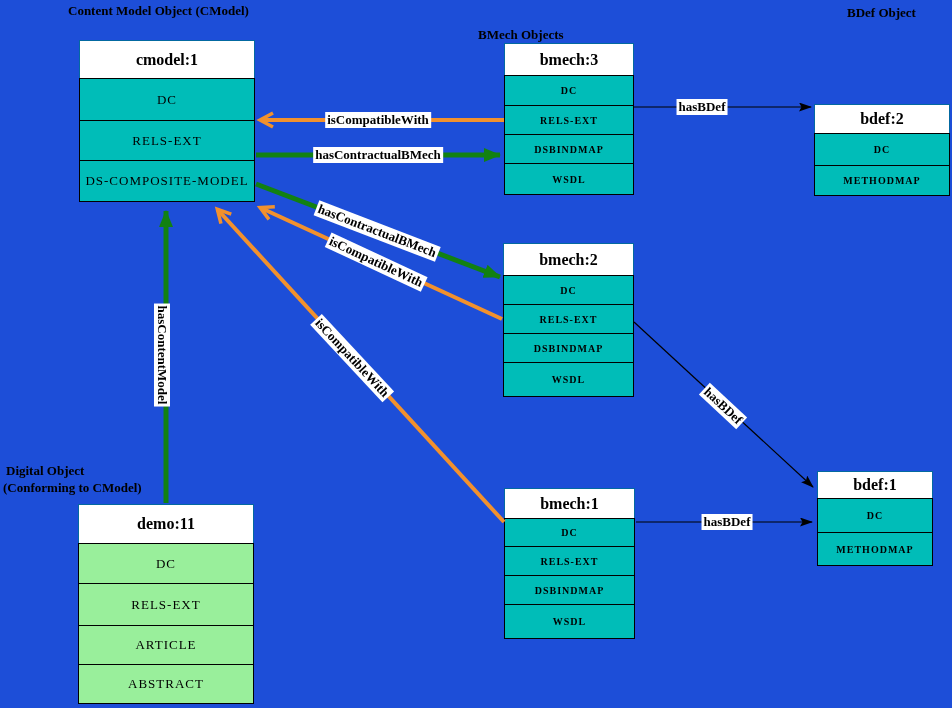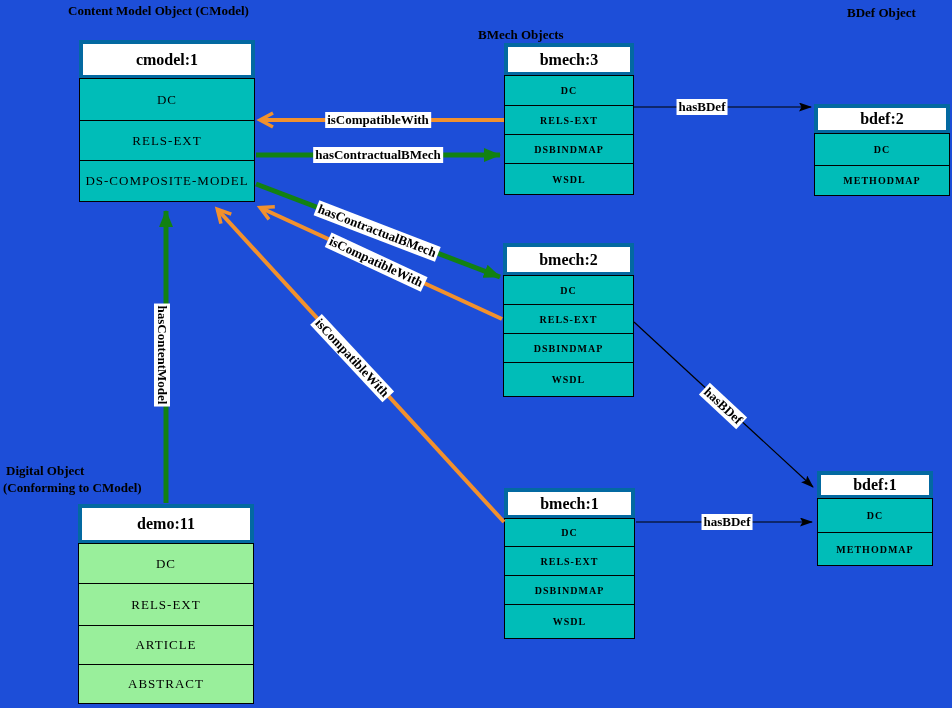--- a/index.html
+++ b/index.html
@@ -5,21 +5,21 @@
   html,body { margin:0; padding:0; background:#fff; }
   .stage {
     position:relative; width:952px; height:708px; background:#1d4ed8;
     font-family:"Liberation Serif","DejaVu Serif",serif; color:#000; overflow:hidden;
   }
   .section-label {
     position:absolute; font-weight:bold; font-size:13px; white-space:nowrap;
   }
   .obj-box { position:absolute; z-index:1; }
   .obj-title {
-    box-sizing:border-box; border:4px solid #0369a1; background:#fff;
+    box-sizing:border-box; border:1px solid #0369a1; background:#fff;
     display:flex; align-items:center; justify-content:center;
     font-weight:bold; font-size:16px;
   }
   .obj-row {
     box-sizing:border-box; border:1px solid #000; margin-top:-1px;
     display:flex; align-items:center; justify-content:center; white-space:nowrap;
   }
   .r-lg { font-size:13px; letter-spacing:1px; }
   .r-sm { font-size:10px; font-weight:bold; letter-spacing:1px; }
   .teal-row  { background:var(--teal); }

